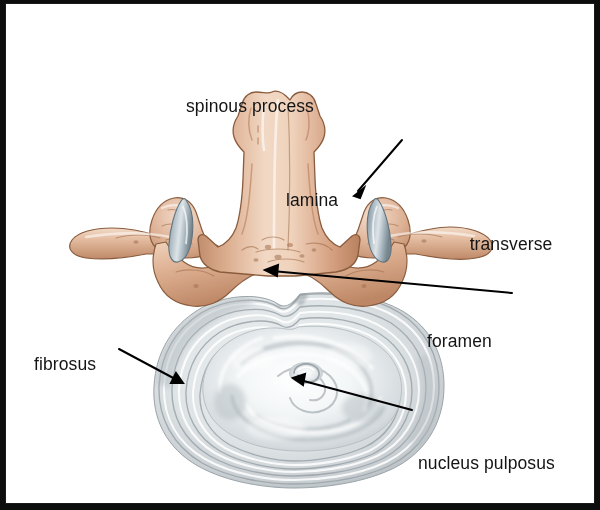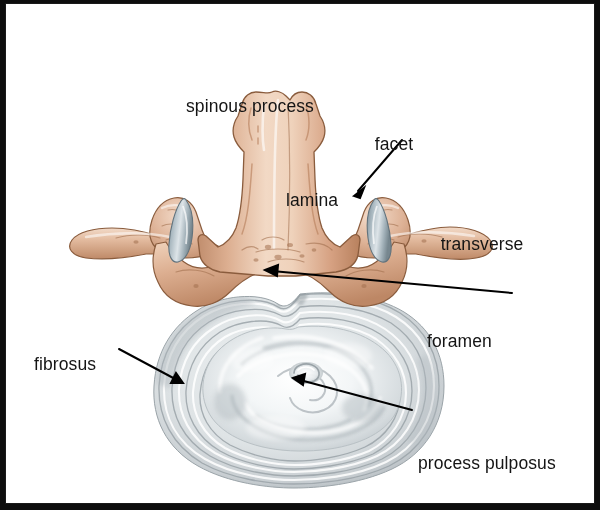--- a/index.html
+++ b/index.html
@@ -401,38 +401,37 @@
             <polygon points="287,374 299,370 297,381"></polygon>
           </g>
         </g>
       </svg>
 
       <div class="lbl" style="left:180px;top:52px;">
         <div>spinous process</div>
       </div>
 
       <div class="lbl ctr" style="left:340px;top:90px;width:96px;">
-        <div>facet</div>
       </div>
 
       <div class="lbl" style="left:280px;top:146px;">
         <div>lamina</div>
       </div>
 
-      <div class="lbl ctr" style="left:423px;top:190px;width:106px;">
+      <div class="lbl ctr" style="left:452px;top:190px;width:106px;">
         <div>transverse</div>
       </div>
 
       <div class="lbl" style="left:421px;top:287px;">
         <div>foramen</div>
       </div>
 
       <div class="lbl" style="left:28px;top:310px;">
         <div>fibrosus</div>
       </div>
 
       <div class="lbl" style="left:412px;top:409px;">
-        <div>process pulposus</div>
+        <div>nucleus pulposus</div>
       </div>
 
     </div>
   </div>
 </div>
 
 </body></html>

